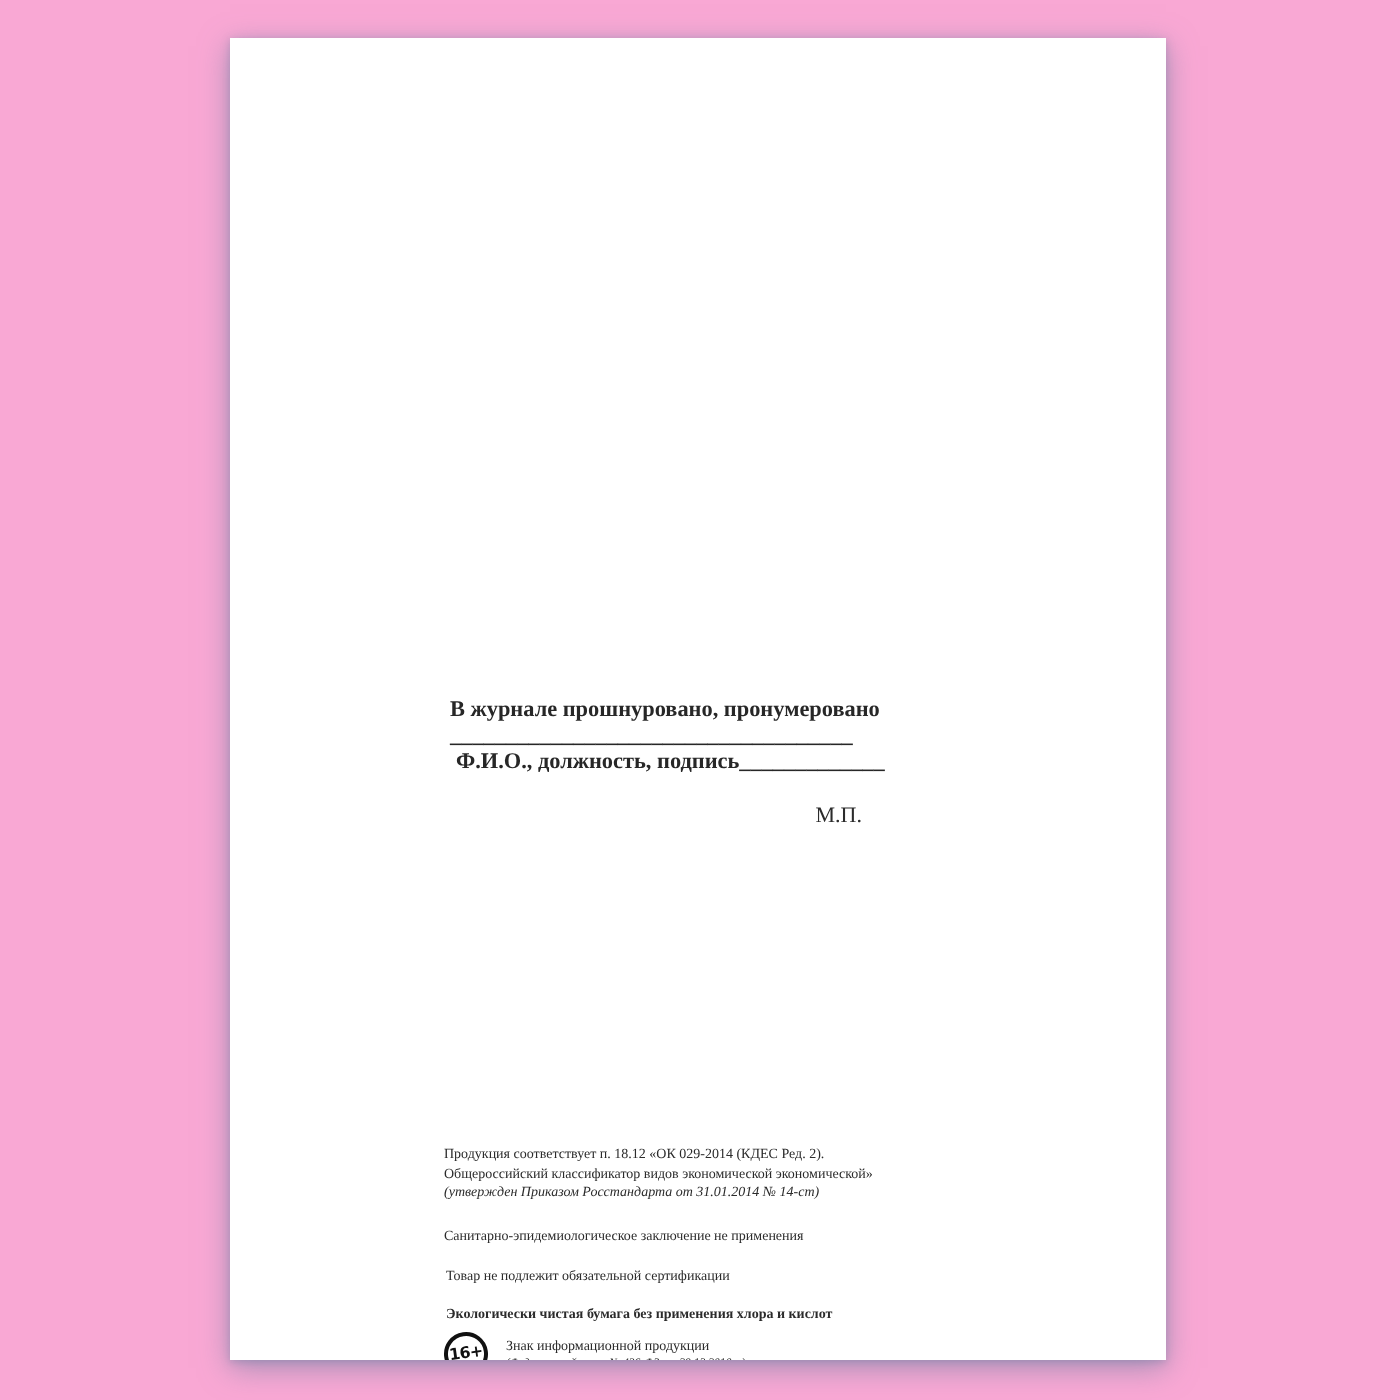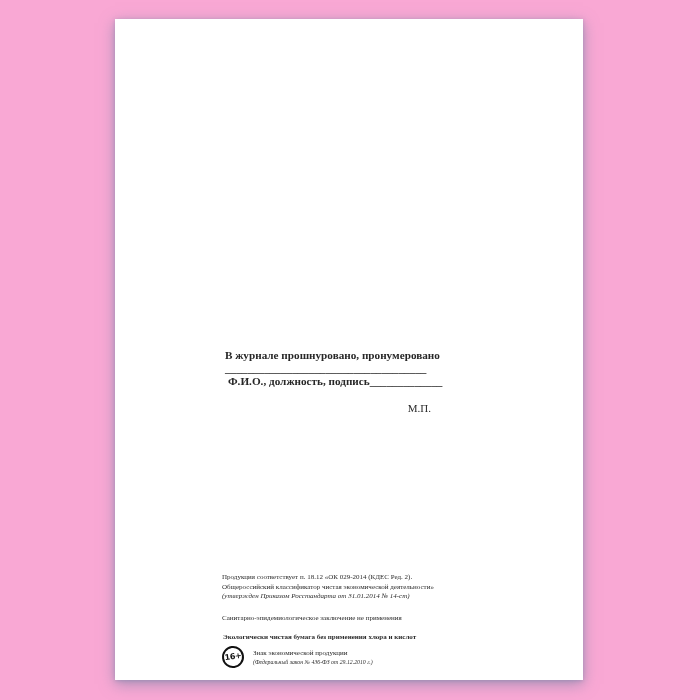--- a/index.html
+++ b/index.html
@@ -107,28 +107,29 @@
     <div class="stamp-block">
       <div class="stamp-line">В журнале прошнуровано, пронумеровано</div>
       <div class="stamp-line">____________________________________</div>
       <div class="stamp-line indent">Ф.И.О., должность, подпись_____________</div>
       <div class="seal-mark">М.П.</div>
     </div>
 
     <div class="footer">
       <div class="compliance">
         <div>Продукция соответствует п. 18.12 «ОК 029-2014 (КДЕС Ред. 2).</div>
-        <div>Общероссийский классификатор чистая экономической деятельности»</div>
+        <div>Общероссийский классификатор видов экономической экономической»</div>
         <div class="italic">(утвержден Приказом Росстандарта от 31.01.2014 № 14-ст)</div>
       </div>
       <div class="note-sanitary">Санитарно-эпидемиологическое заключение не применения</div>
+      <div class="note-cert">Товар не подлежит обязательной сертификации</div>
       <div class="note-eco">Экологически чистая бумага без применения хлора и кислот</div>
       <div class="age-row">
         <div class="age-badge">16+</div>
         <div class="age-text">
-          <div class="age-title">Знак экономической продукции</div>
+          <div class="age-title">Знак информационной продукции</div>
           <div class="age-law">(Федеральный закон № 436-ФЗ от 29.12.2010 г.)</div>
         </div>
       </div>
     </div>
 
   </div>
 </div>
 
 </body></html>

